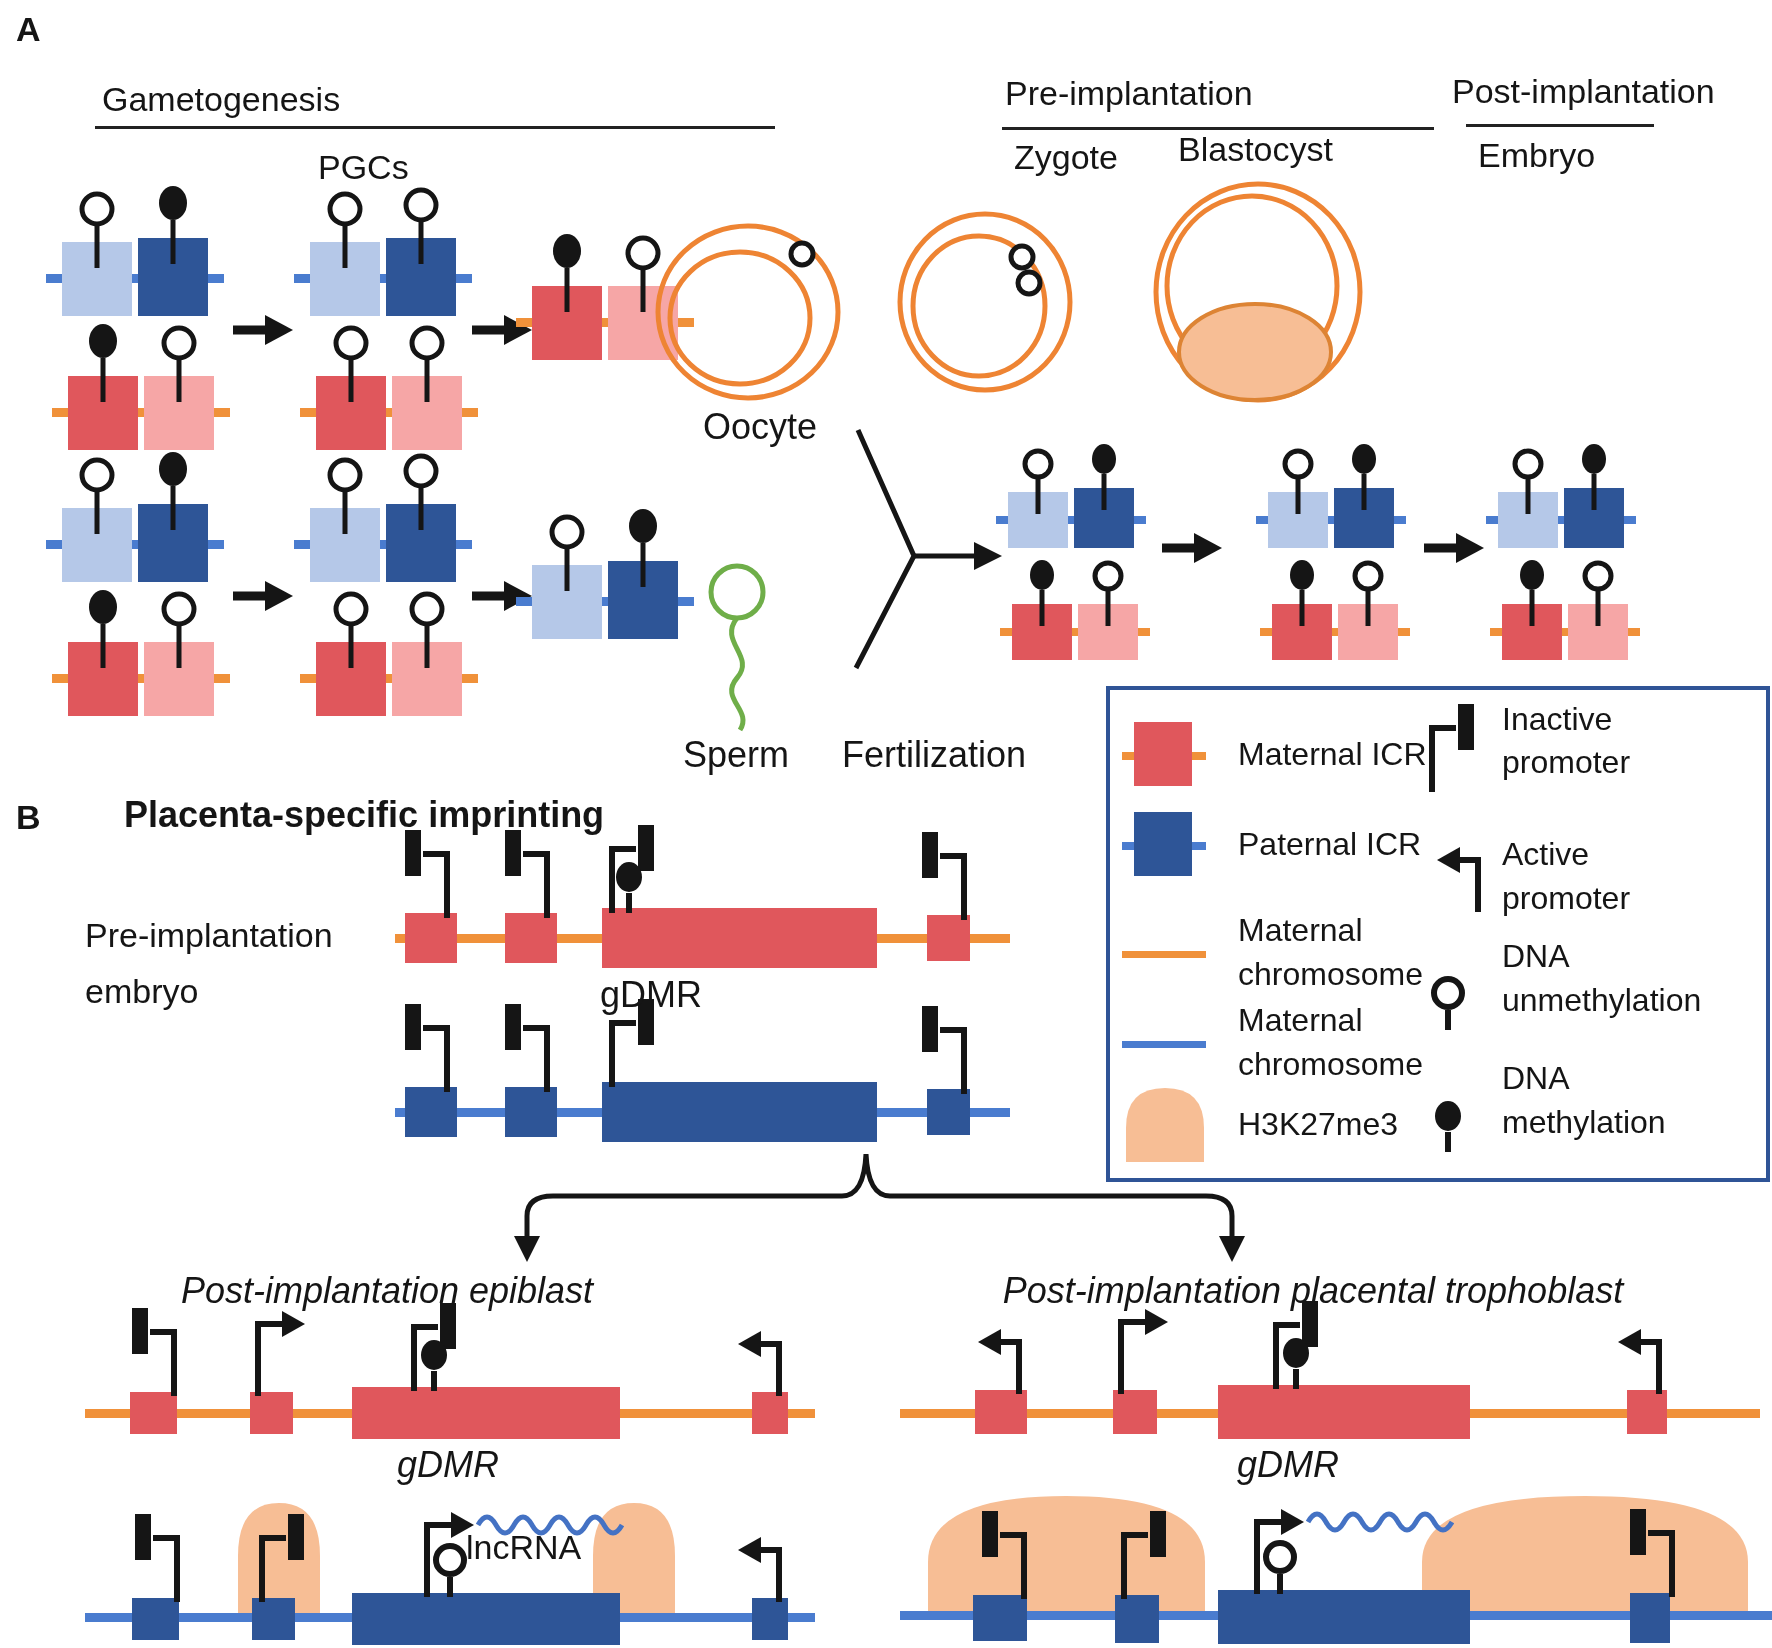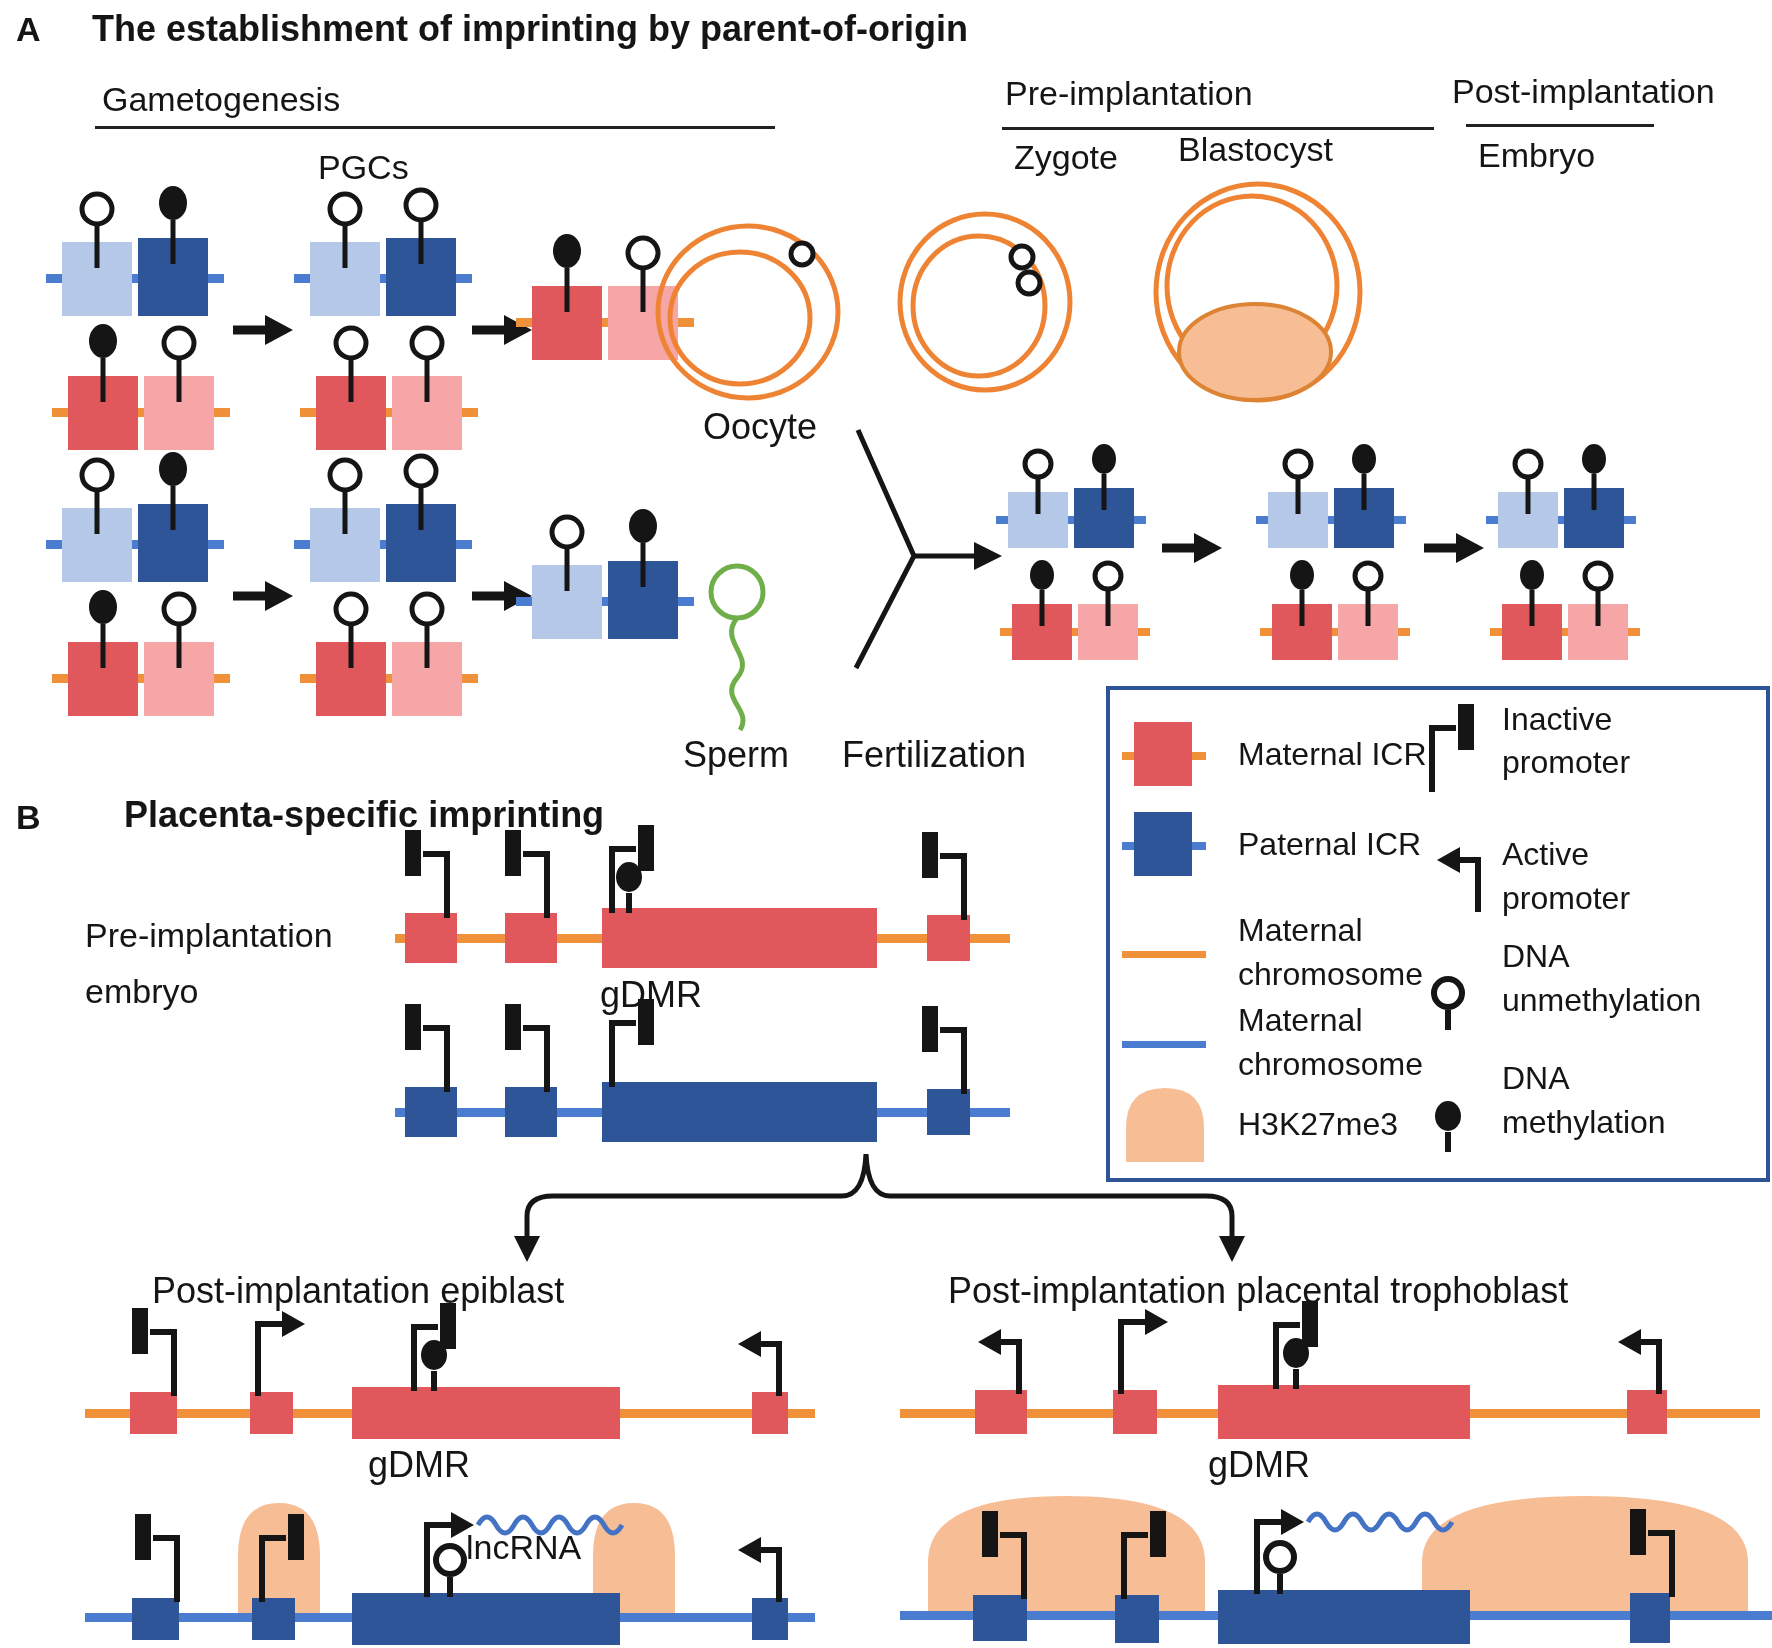--- a/index.html
+++ b/index.html
@@ -3,21 +3,21 @@
 <meta charset="utf-8">
 <style>
   html,body{margin:0;padding:0;background:#fff;}
   body{font-family:"Liberation Sans", sans-serif;}
   .canvas{position:relative;width:1772px;height:1648px;background:#fff;overflow:hidden;color:var(--ink);}
   .canvas svg{position:absolute;left:0;top:0;}
   .lbl{position:absolute;font-size:34px;line-height:1.15;color:var(--ink);white-space:nowrap;}
   .lbl.b{font-weight:bold;}
   .lbl.f36{font-size:36px;}
   .lbl.f32{font-size:32px;}
-  .lbl.c{white-space:nowrap;}
+  .lbl.c{text-align:center;white-space:nowrap;font-style:italic;}
   .rule{position:absolute;height:3px;background:#222;}
   
   .ln-m{fill:var(--maternal-chromosome-orange);}
   .ln-p{fill:var(--paternal-chromosome-blue);}
   .bx-lb{fill:var(--paternal-icr-light);}
   .bx-db{fill:var(--paternal-icr-blue);}
   .bx-dr{fill:var(--maternal-icr-red);}
   .bx-pk{fill:var(--maternal-icr-light);}
   .ink-ln{stroke:var(--ink);stroke-width:5;fill:none;}
   .ink-ln6{stroke:var(--ink);stroke-width:6;fill:none;}
@@ -313,21 +313,20 @@
     <use xlink:href="#pin-l" href="#pin-l" x="1024" y="1599"></use>
     <use xlink:href="#pin-r" href="#pin-r" x="1124" y="1599"></use>
     <use xlink:href="#pact-r" href="#pact-r" x="1257" y="1594"></use>
     <use xlink:href="#fl-o" href="#fl-o" x="1280" y="1594"></use>
     <path class="sq" d="M1308 1522 Q1317 1506 1326 1522 T1344 1522 T1362 1522 T1380 1522 T1398 1522 T1416 1522 T1434 1522 T1452 1522"></path>
     <use xlink:href="#pin-l" href="#pin-l" x="1672" y="1597"></use>
   </g>
 </svg>
 
 <div class="lbl b" style="left:16px;top:10px;">A</div>
-<div class="lbl b f36" style="left:92px;top:8px;">The establishment of imprinting by parent-of-origin</div>
 
 <div class="lbl" style="left:102px;top:80px;">Gametogenesis</div>
 <div class="rule" style="left:95px;top:126px;width:680px;"></div>
 <div class="lbl" style="left:1005px;top:74px;">Pre-implantation</div>
 <div class="rule" style="left:1002px;top:127px;width:432px;"></div>
 <div class="lbl" style="left:1452px;top:72px;">Post-implantation</div>
 <div class="rule" style="left:1466px;top:124px;width:188px;"></div>
 
 <div class="lbl" style="left:318px;top:148px;">PGCs</div>
 <div class="lbl" style="left:1014px;top:138px;text-align:center;">Zygote</div>

